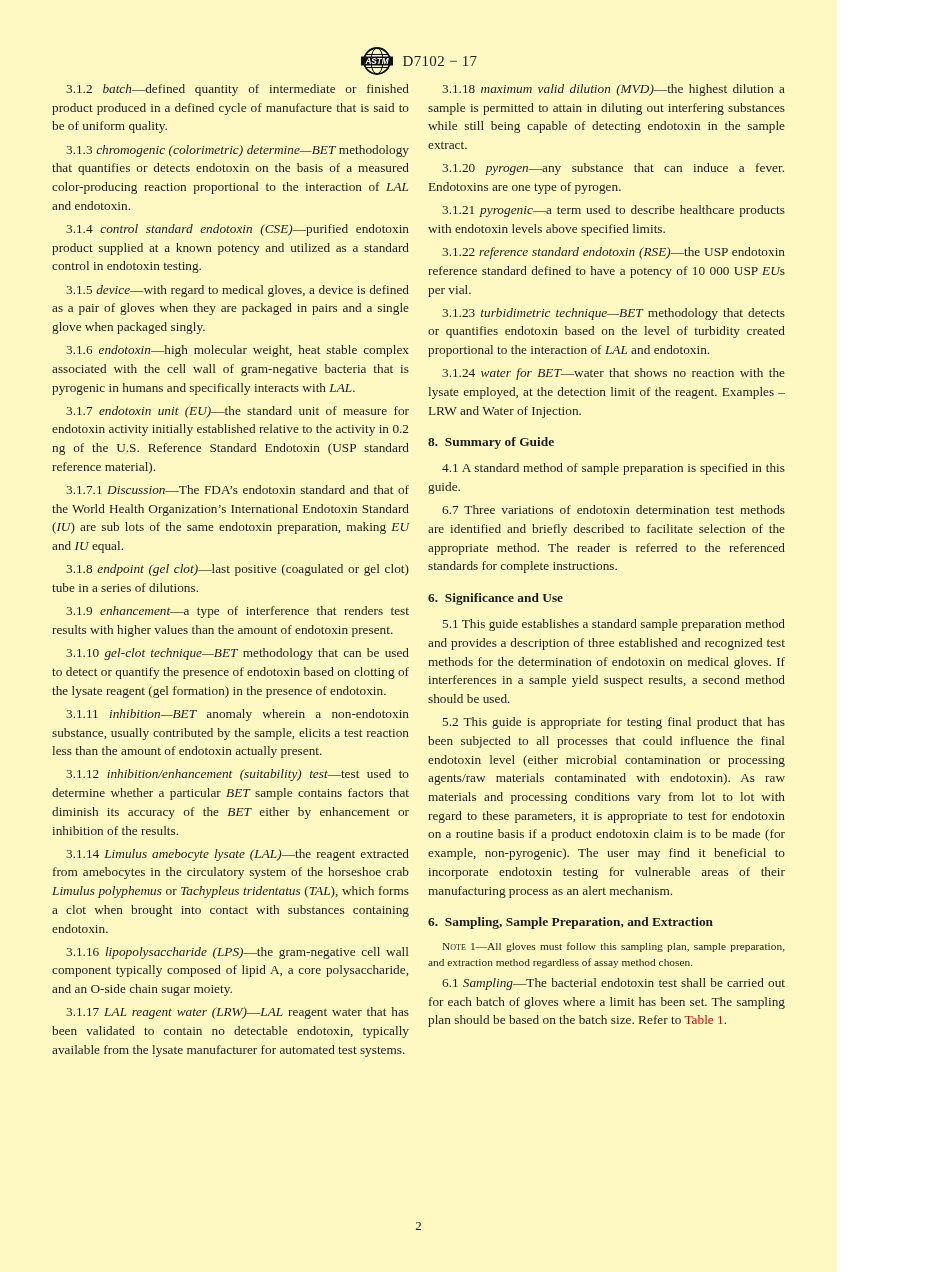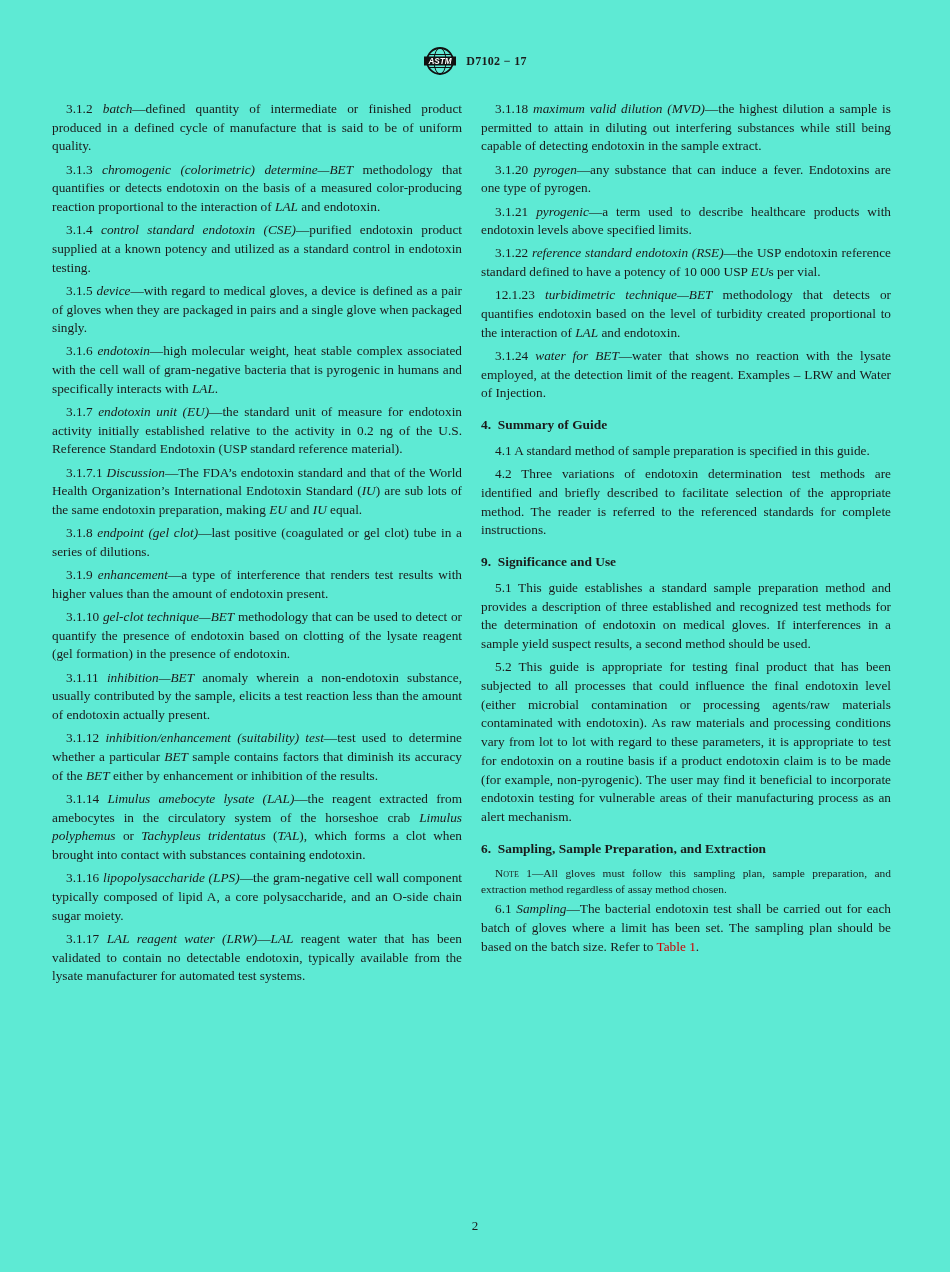--- a/index.html
+++ b/index.html
@@ -1,28 +1,28 @@
 <!DOCTYPE html>
 <html lang="en"><head>
 <meta charset="utf-8">
 <style>
   * { margin:0; padding:0; box-sizing:border-box; }
   html, body { background:#ffffff; }
   .page {
-    position:relative; width:950px; height:1272px; background:#5eead4;
+    position:relative; width:837px; height:1272px; background:#fef9c3;
     font-family:"Liberation Serif", serif; color:#1b1b1b; overflow:hidden;
   }
   .doc-header {
     position:absolute; top:46px; left:0; width:100%;
     display:flex; justify-content:center; align-items:center; gap:9px;
   }
   .logo { display:inline-flex; }
-  .doc-code { font-size:12px; font-weight:bold; letter-spacing:0.3px; }
+  .doc-code { font-size:15px; font-weight:normal; letter-spacing:0.3px; }
   .columns {
-    position:absolute; top:100px; left:52px; right:52px;
+    position:absolute; top:80px; left:52px; right:52px;
     display:flex; gap:19px;
   }
   .col { width:410px; }
   .para {
     font-size:13.3px; line-height:18.7px; text-align:justify;
     text-indent:14px; margin-bottom:4.5px;
     hyphens:auto; -webkit-hyphens:auto;
   }
   .note {
     font-size:11.4px; line-height:15.8px; text-align:justify;
@@ -74,26 +74,26 @@
         <p class="para"><span>3.1.12 </span><span class="it">inhibition/enhancement (suitability) test</span><span>—test used to determine whether a particular </span><span class="it">BET</span><span> sample contains factors that diminish its accuracy of the </span><span class="it">BET</span><span> either by enhancement or inhibition of the results.</span></p>
         <p class="para"><span>3.1.14 </span><span class="it">Limulus amebocyte lysate (LAL)</span><span>—the reagent extracted from amebocytes in the circulatory system of the horseshoe crab </span><span class="it">Limulus polyphemus</span><span> or </span><span class="it">Tachypleus tridentatus</span><span> (</span><span class="it">TAL</span><span>), which forms a clot when brought into contact with substances containing endotoxin.</span></p>
         <p class="para"><span>3.1.16 </span><span class="it">lipopolysaccharide (LPS)</span><span>—the gram-negative cell wall component typically composed of lipid A, a core polysaccharide, and an O-side chain sugar moiety.</span></p>
         <p class="para"><span>3.1.17 </span><span class="it">LAL reagent water (LRW)</span><span>—</span><span class="it">LAL</span><span> reagent water that has been validated to contain no detectable endotoxin, typically available from the lysate manufacturer for automated test systems.</span></p>
       </div>
     <div class="col" id="col-right">
         <p class="para"><span>3.1.18 </span><span class="it">maximum valid dilution (MVD)</span><span>—the highest dilution a sample is permitted to attain in diluting out interfering substances while still being capable of detecting endotoxin in the sample extract.</span></p>
         <p class="para"><span>3.1.20 </span><span class="it">pyrogen</span><span>—any substance that can induce a fever. Endotoxins are one type of pyrogen.</span></p>
         <p class="para"><span>3.1.21 </span><span class="it">pyrogenic</span><span>—a term used to describe healthcare products with endotoxin levels above specified limits.</span></p>
         <p class="para"><span>3.1.22 </span><span class="it">reference standard endotoxin (RSE)</span><span>—the USP endotoxin reference standard defined to have a potency of 10&nbsp;000 USP </span><span class="it">EU</span><span>s per vial.</span></p>
-        <p class="para"><span>12.1.23 </span><span class="it">turbidimetric technique—BET</span><span> methodology that detects or quantifies endotoxin based on the level of turbidity created proportional to the interaction of </span><span class="it">LAL</span><span> and endotoxin.</span></p>
+        <p class="para"><span>3.1.23 </span><span class="it">turbidimetric technique—BET</span><span> methodology that detects or quantifies endotoxin based on the level of turbidity created proportional to the interaction of </span><span class="it">LAL</span><span> and endotoxin.</span></p>
         <p class="para"><span>3.1.24 </span><span class="it">water for BET</span><span>—water that shows no reaction with the lysate employed, at the detection limit of the reagent. Examples – LRW and Water of Injection.</span></p>
-        <h3 class="sec-h">4.  Summary of Guide</h3>
+        <h3 class="sec-h">8.  Summary of Guide</h3>
         <p class="para"><span>4.1 A standard method of sample preparation is specified in this guide.</span></p>
-        <p class="para"><span>4.2 Three variations of endotoxin determination test methods are identified and briefly described to facilitate selection of the appropriate method. The reader is referred to the referenced standards for complete instructions.</span></p>
-        <h3 class="sec-h">9.  Significance and Use</h3>
+        <p class="para"><span>6.7 Three variations of endotoxin determination test methods are identified and briefly described to facilitate selection of the appropriate method. The reader is referred to the referenced standards for complete instructions.</span></p>
+        <h3 class="sec-h">6.  Significance and Use</h3>
         <p class="para"><span>5.1 This guide establishes a standard sample preparation method and provides a description of three established and recognized test methods for the determination of endotoxin on medical gloves. If interferences in a sample yield suspect results, a second method should be used.</span></p>
         <p class="para"><span>5.2 This guide is appropriate for testing final product that has been subjected to all processes that could influence the final endotoxin level (either microbial contamination or processing agents/raw materials contaminated with endotoxin). As raw materials and processing conditions vary from lot to lot with regard to these parameters, it is appropriate to test for endotoxin on a routine basis if a product endotoxin claim is to be made (for example, non-pyrogenic). The user may find it beneficial to incorporate endotoxin testing for vulnerable areas of their manufacturing process as an alert mechanism.</span></p>
         <h3 class="sec-h">6.  Sampling, Sample Preparation, and Extraction</h3>
         <p class="note"><span class="sc">Note</span><span> 1—All gloves must follow this sampling plan, sample preparation, and extraction method regardless of assay method chosen.</span></p>
         <p class="para"><span>6.1 </span><span class="it">Sampling</span><span>—The bacterial endotoxin test shall be carried out for each batch of gloves where a limit has been set. The sampling plan should be based on the batch size. Refer to </span><span class="red-link" style="color: rgb(204, 0, 0);">Table 1</span><span>.</span></p>
       </div>
   </main>
 
   <footer class="doc-footer">
     <span>2</span>

